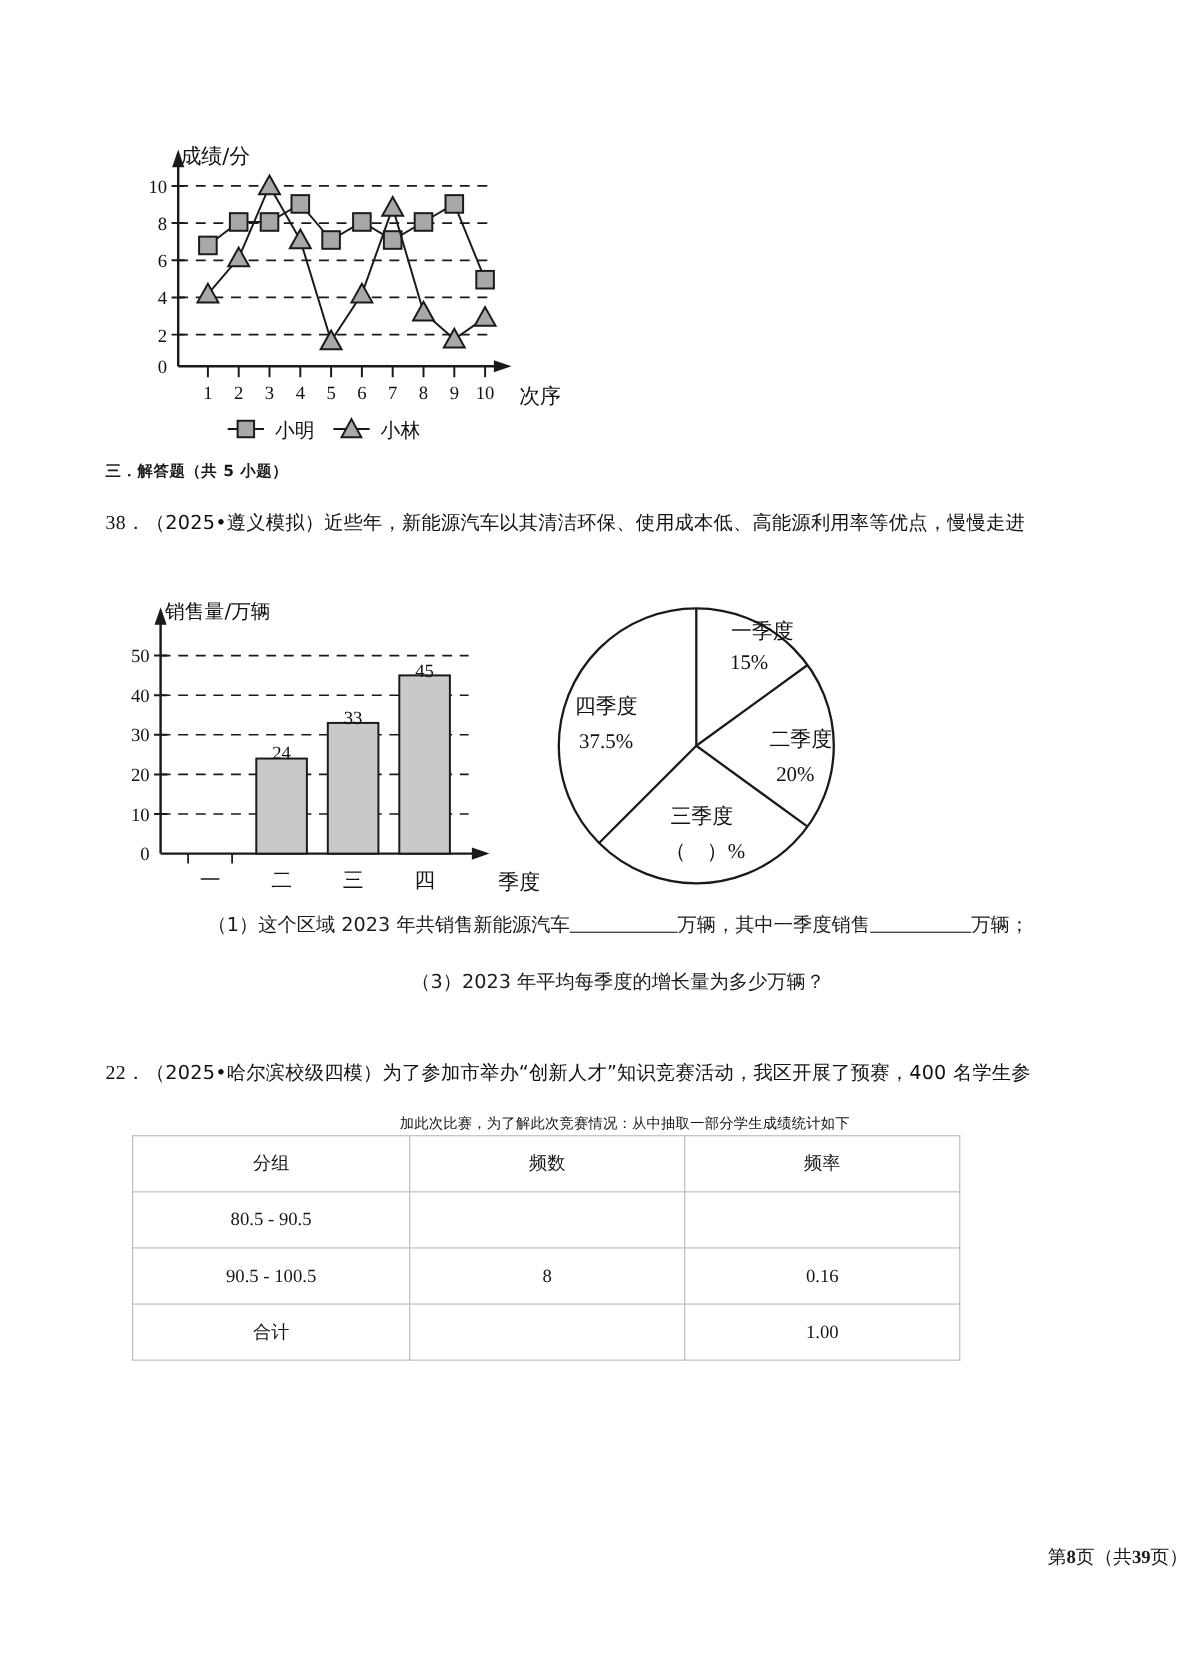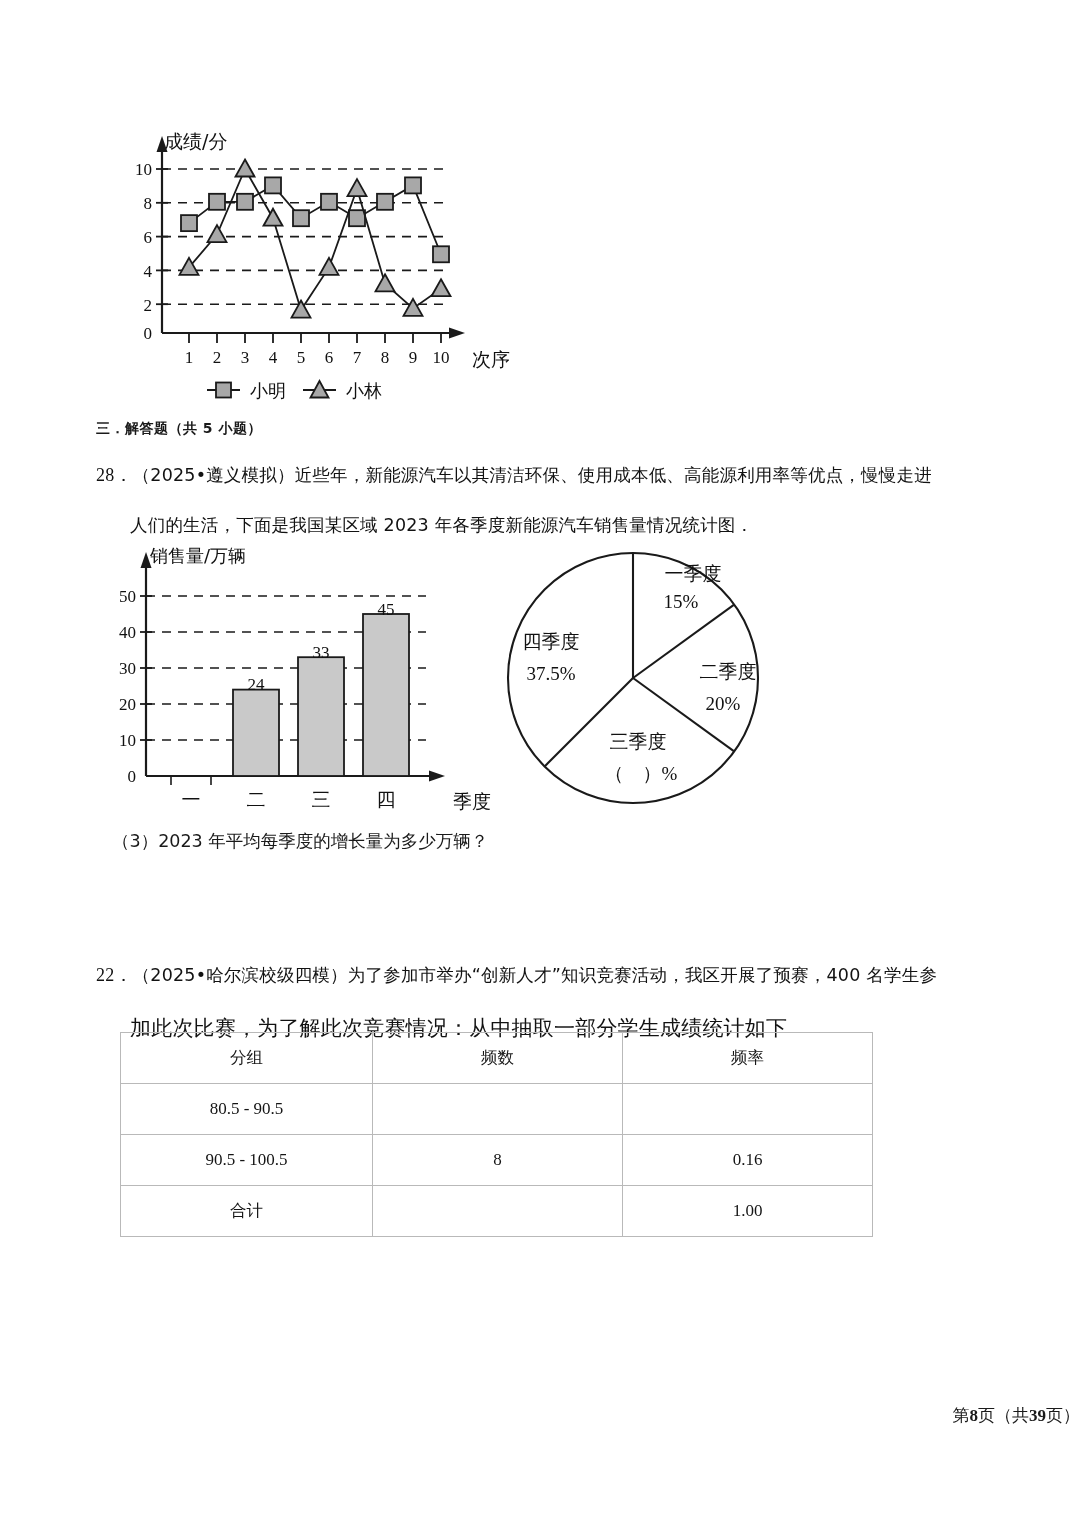--- a/index.html
+++ b/index.html
@@ -16,21 +16,21 @@
     overflow: hidden;
   }
   .page {
     position: relative;
     width: 1080px;
     height: 1526px;
     box-sizing: border-box;
   }
 
   
-  .cn { font-family: "DejaVu Sans", "Liberation Sans", sans-serif; }
+  .cn { font-family: "DejaVu Sans", "Liberation Sans", sans-serif; text-align: center; }
   .body-text {
     font-size: 17.5px;
     line-height: 1.5;
     letter-spacing: 0.2px;
     color: #121212;
   }
 
   
   #line-chart-fig {
     position: absolute;
@@ -109,21 +109,21 @@
     left: 96px;
     top: 962px;
     width: 910px;
   }
   #q22 .q-line1 {
     font-size: 17.5px;
     line-height: 1.55;
     white-space: nowrap;
   }
   #q22 .q-line2 {
-    font-size: 21px;
+    font-size: 13px;
     line-height: 1.55;
     margin-top: 22px;
     padding-left: 34px;
   }
 
   
   #freq-table {
     position: absolute;
     left: 120px;
     top: 1032px;
@@ -281,22 +281,21 @@
           <polygon points="199.5,263 208.5,279.5 190.5,279.5" fill="#a8a8a8" stroke="#1a1a1a" stroke-width="1.8"></polygon>
           <text class="cjk" x="226" y="279" font-size="18">小林</text>
         </g>
       </g>
     </svg>
   </div>
 
   <div id="section-heading">三．解答题（共 5 小题）</div>
 
   <div id="q21">
-    <div class="q-line1 body-text"><span class="qnum">28．</span><span class="cn">（2025•遵义模拟）</span><span class="cn">近些年，新能源汽车以其清洁环保、使用成本低、高能源利用率等优点，慢慢走进</span></div>
-    <div class="q-line2 body-text cn">人们的生活，下面是我国某区域 2023 年各季度新能源汽车销售量情况统计图．</div>
+    <div class="q-line1 body-text"><span class="qnum">38．</span><span class="cn">（2025•遵义模拟）</span><span class="cn">近些年，新能源汽车以其清洁环保、使用成本低、高能源利用率等优点，慢慢走进</span></div>
   </div>
 
   <div id="q21-figs">
     <svg width="700" height="285" viewBox="0 0 700 285">
 
       <g>
         <text class="cjk" x="42" y="24" font-size="18">销售量/万辆</text>
 
         <line x1="38" y1="238" x2="38" y2="28" stroke="#1a1a1a" stroke-width="2.2"></line>
         <polygon points="38,14 32.5,30 43.5,30" fill="#1a1a1a"></polygon>
@@ -375,20 +374,21 @@
           <text x="533" y="242" font-size="19">（　）%</text>
 
           <text class="cjk" x="443" y="110" font-size="19">四季度</text>
           <text x="443" y="142" font-size="19">37.5%</text>
         </g>
       </g>
     </svg>
   </div>
 
   <div id="q21-parts">
+    <div class="part cn"><span>（1）这个区域 2023 年共销售新能源汽车</span><span class="blankline blank-long"></span><span>万辆，其中一季度销售</span><span class="blankline blank-short"></span><span>万辆；</span></div>
     <div class="part cn">（3）2023 年平均每季度的增长量为多少万辆？</div>
   </div>
 
   <div id="q22">
     <div class="q-line1 body-text"><span class="qnum">22．</span><span class="cn">（2025•哈尔滨校级四模）</span><span class="cn">为了参加市举办“创新人才”知识竞赛活动，我区开展了预赛，400 名学生参</span></div>
     <div class="q-line2 body-text cn">加此次比赛，为了解此次竞赛情况：从中抽取一部分学生成绩统计如下</div>
   </div>
 
   <table id="freq-table">
     <colgroup>

